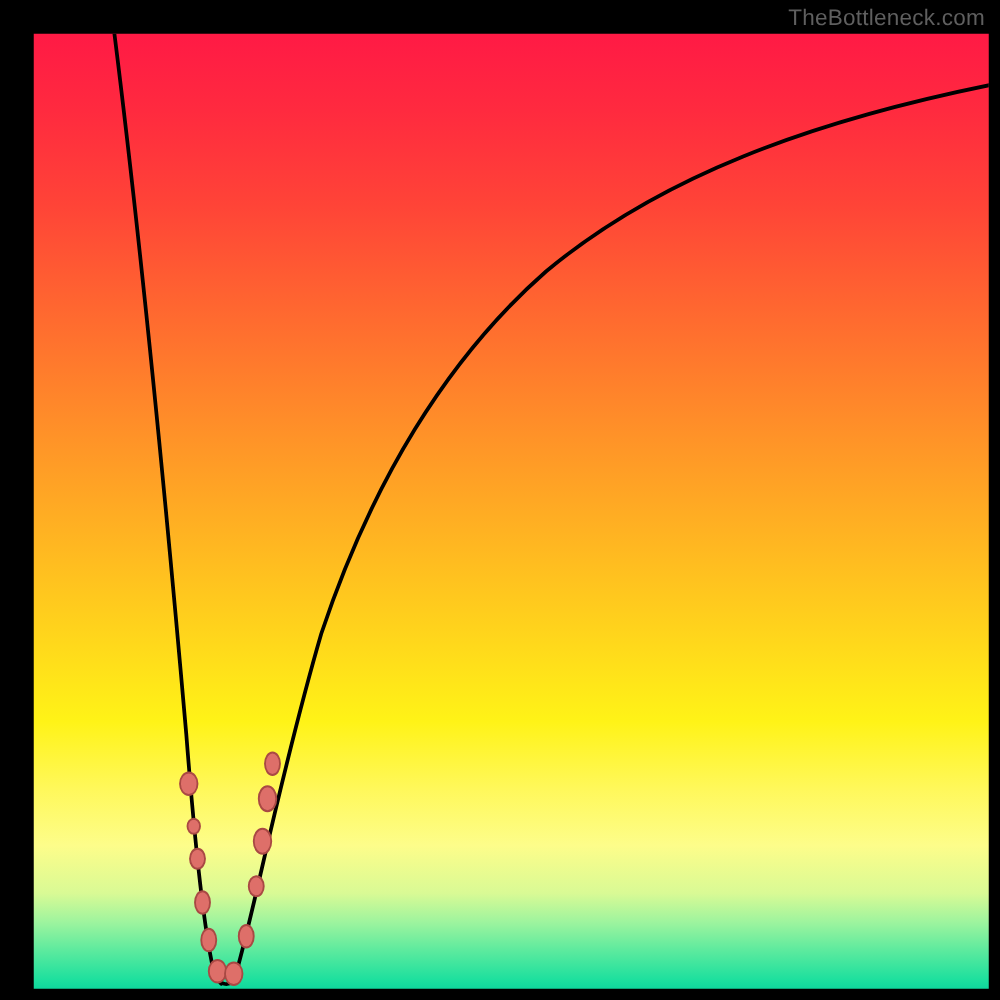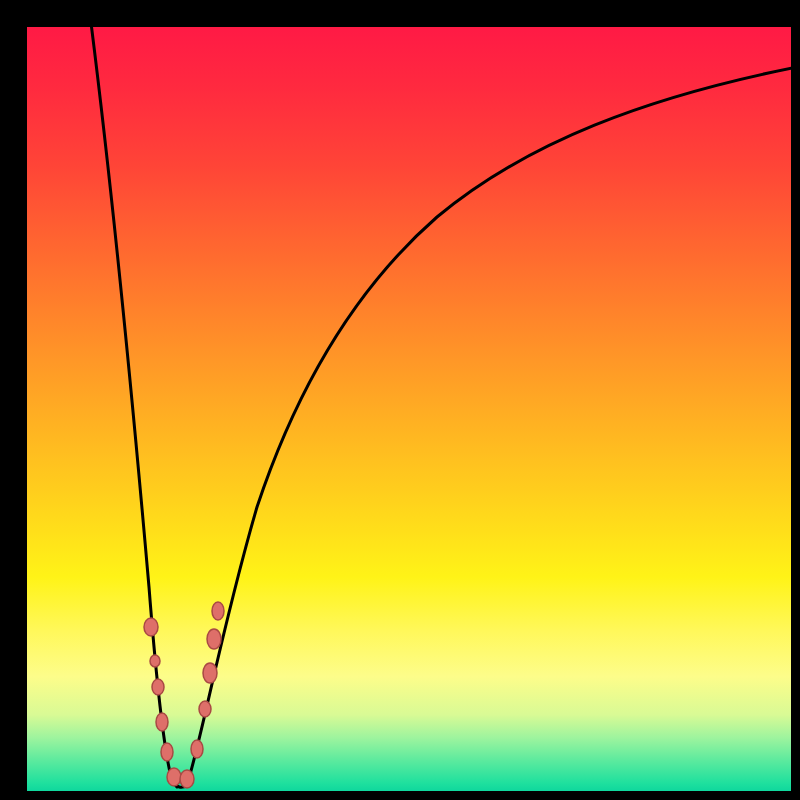--- a/index.html
+++ b/index.html
@@ -63,20 +63,21 @@
   .marker {
     fill: #de6f69;
     stroke: #a94944;
     stroke-width: 1.5;
   }
 </style>
 </head>
 <body>
 <div class="frame">
 
+  <div class="attribution">TheBottleneck.com</div>
 
   <div class="plot-area">
     <svg class="curve" viewBox="0 0 764 764" preserveAspectRatio="none">
 
       <path d="M 62 -20
                C 85 160, 108 400, 122 560
                C 129 650, 136 720, 145 754
                L 150 760" fill="none" stroke="#000" stroke-width="3" stroke-linecap="round"></path>
 
       <path d="M 145 754

